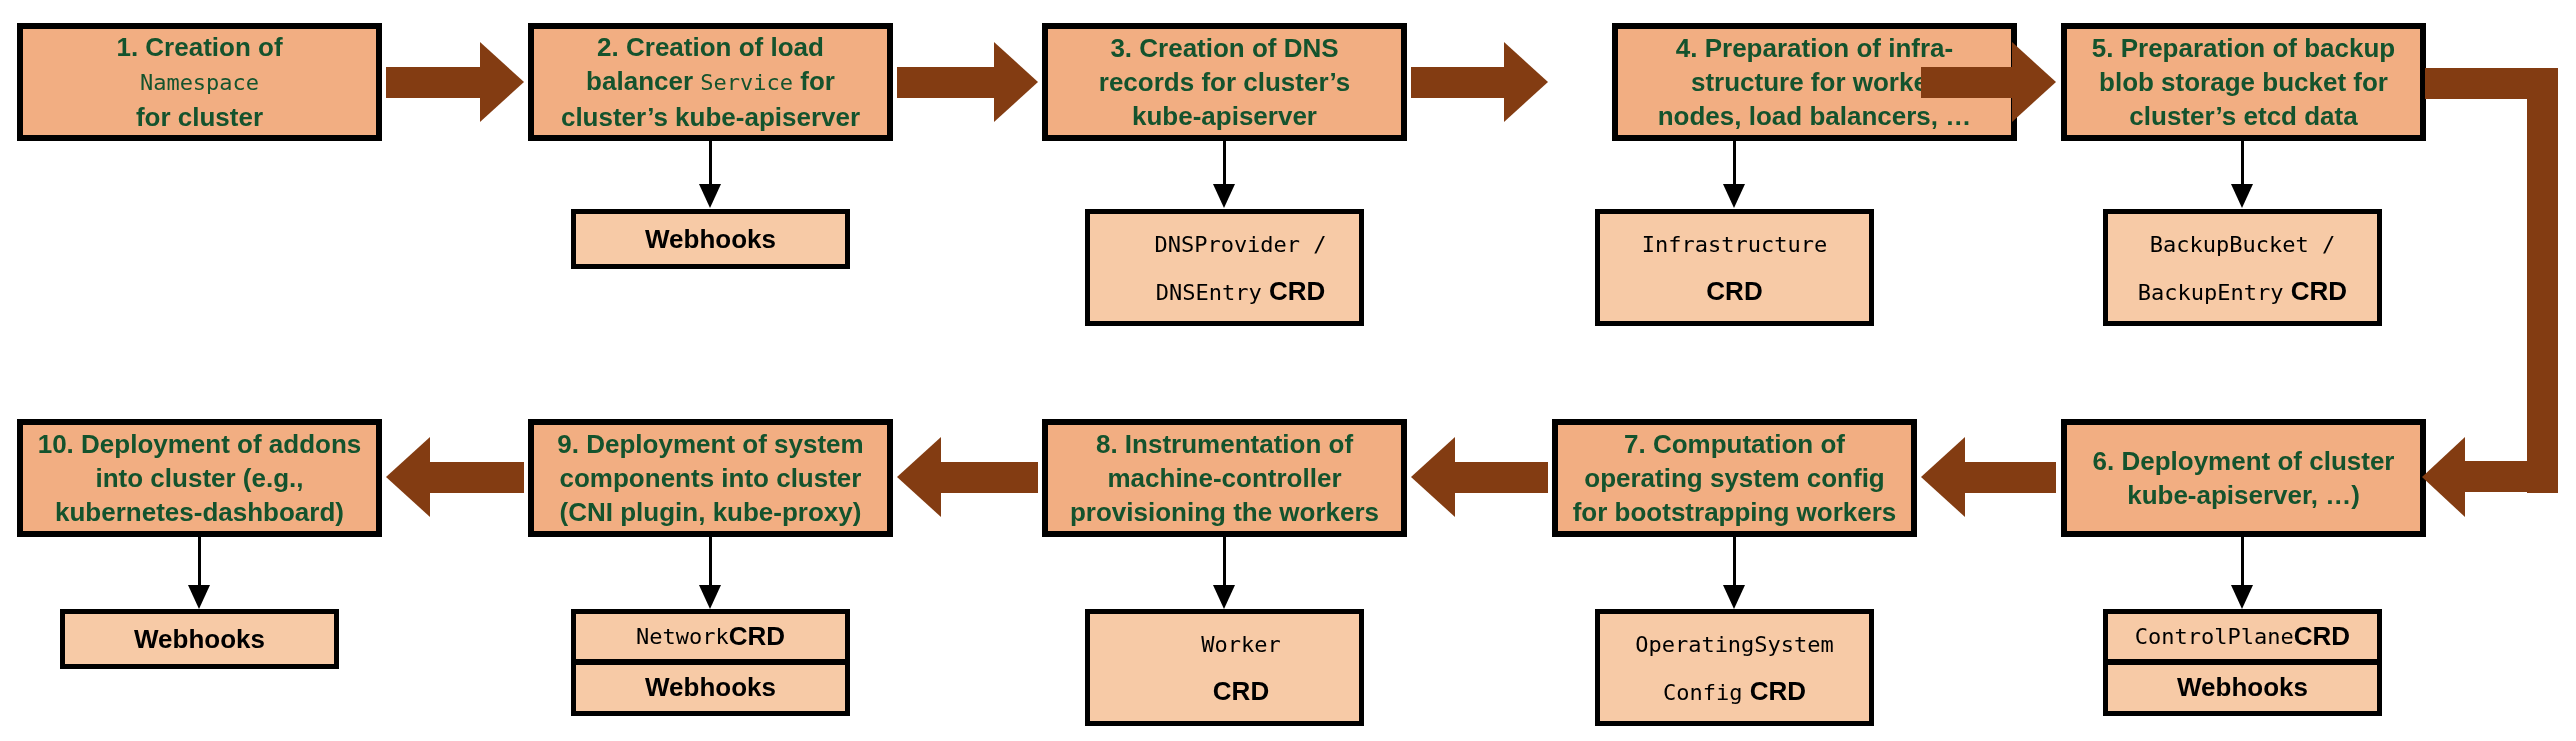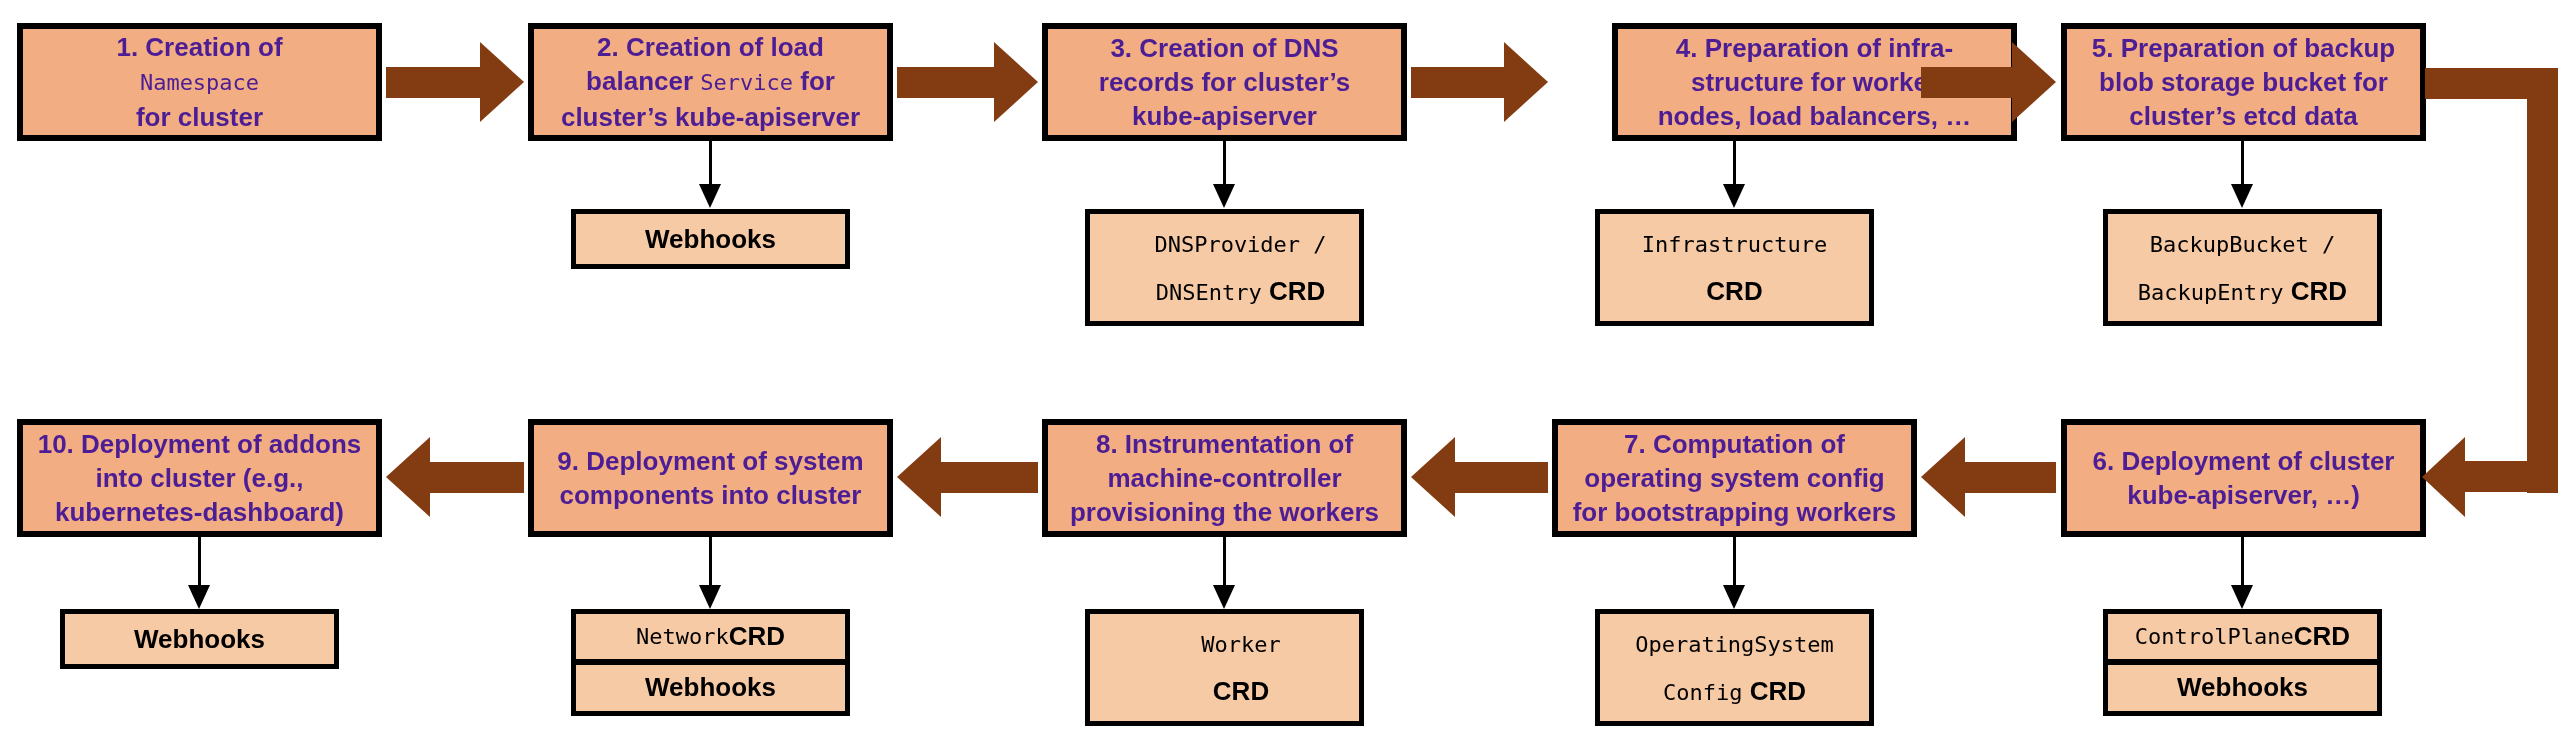--- a/index.html
+++ b/index.html
@@ -4,21 +4,21 @@
 <style>
   html,body{margin:0;padding:0;background:#ffffff;}
   body{font-family:"Liberation Sans",sans-serif;}
   #diagram{position:relative;width:2576px;height:742px;background:#ffffff;overflow:hidden;}
 
   .mainbox{
     position:absolute;width:365px;height:118px;box-sizing:border-box;
     background:var(--main-fill);border:6.4px solid #000;
     display:flex;flex-direction:column;justify-content:center;align-items:center;
   }
-  .main-line{font-weight:700;font-size:26px;line-height:34px;color:#4c1d95;white-space:nowrap;}
+  .main-line{font-weight:700;font-size:26px;line-height:34px;color:#14532d;white-space:nowrap;}
 
   .subbox{
     position:absolute;width:279px;box-sizing:border-box;
     background:var(--sub-fill);border:5.7px solid #000;
     display:flex;flex-direction:column;justify-content:center;align-items:center;
   }
   .sub-line{font-size:26px;line-height:47px;color:#000000;white-space:nowrap;}
   .sub-single{height:60px;}
   .sub-duo{height:117px;}
   .sub-stacked{height:107px;padding:0;justify-content:stretch;}
@@ -126,20 +126,21 @@
     </div>
     <div class="vline" style="left: 1223px; top: 537px; width: 2.8px; height: 48px; position: absolute;"></div>
     <div class="vhead" style="left: 1213px; top: 585px; width: 0px; height: 0px; position: absolute;"></div>
     <div class="subbox sub-duo" style="left: 1085px; top: 609px; width: 279px; height: 117px; position: absolute; padding-left: 33px;">
       <div class="sub-line"><span class="seg-mono">Worker</span></div>
       <div class="sub-line"><span class="seg-bold">CRD</span></div>
     </div>
     <div class="mainbox" style="left: 528px; top: 419px; width: 365px; height: 118px; position: absolute;">
       <div class="main-line"><span class="seg-sans">9. Deployment of system</span></div>
       <div class="main-line"><span class="seg-sans">components into cluster</span></div>
+      <div class="main-line"><span class="seg-sans">(CNI plugin, kube-proxy)</span></div>
     </div>
     <div class="vline" style="left: 709px; top: 537px; width: 2.8px; height: 48px; position: absolute;"></div>
     <div class="vhead" style="left: 699px; top: 585px; width: 0px; height: 0px; position: absolute;"></div>
     <div class="subbox sub-stacked" style="left: 571px; top: 609px; width: 279px; height: 107px; position: absolute;">
       <div class="stack-row sub-line">
         <span class="seg-mono">Network</span>
         <span class="seg-bold"> CRD</span>
       </div>
       <div class="stack-divider"></div>
       <div class="stack-row sub-line">

